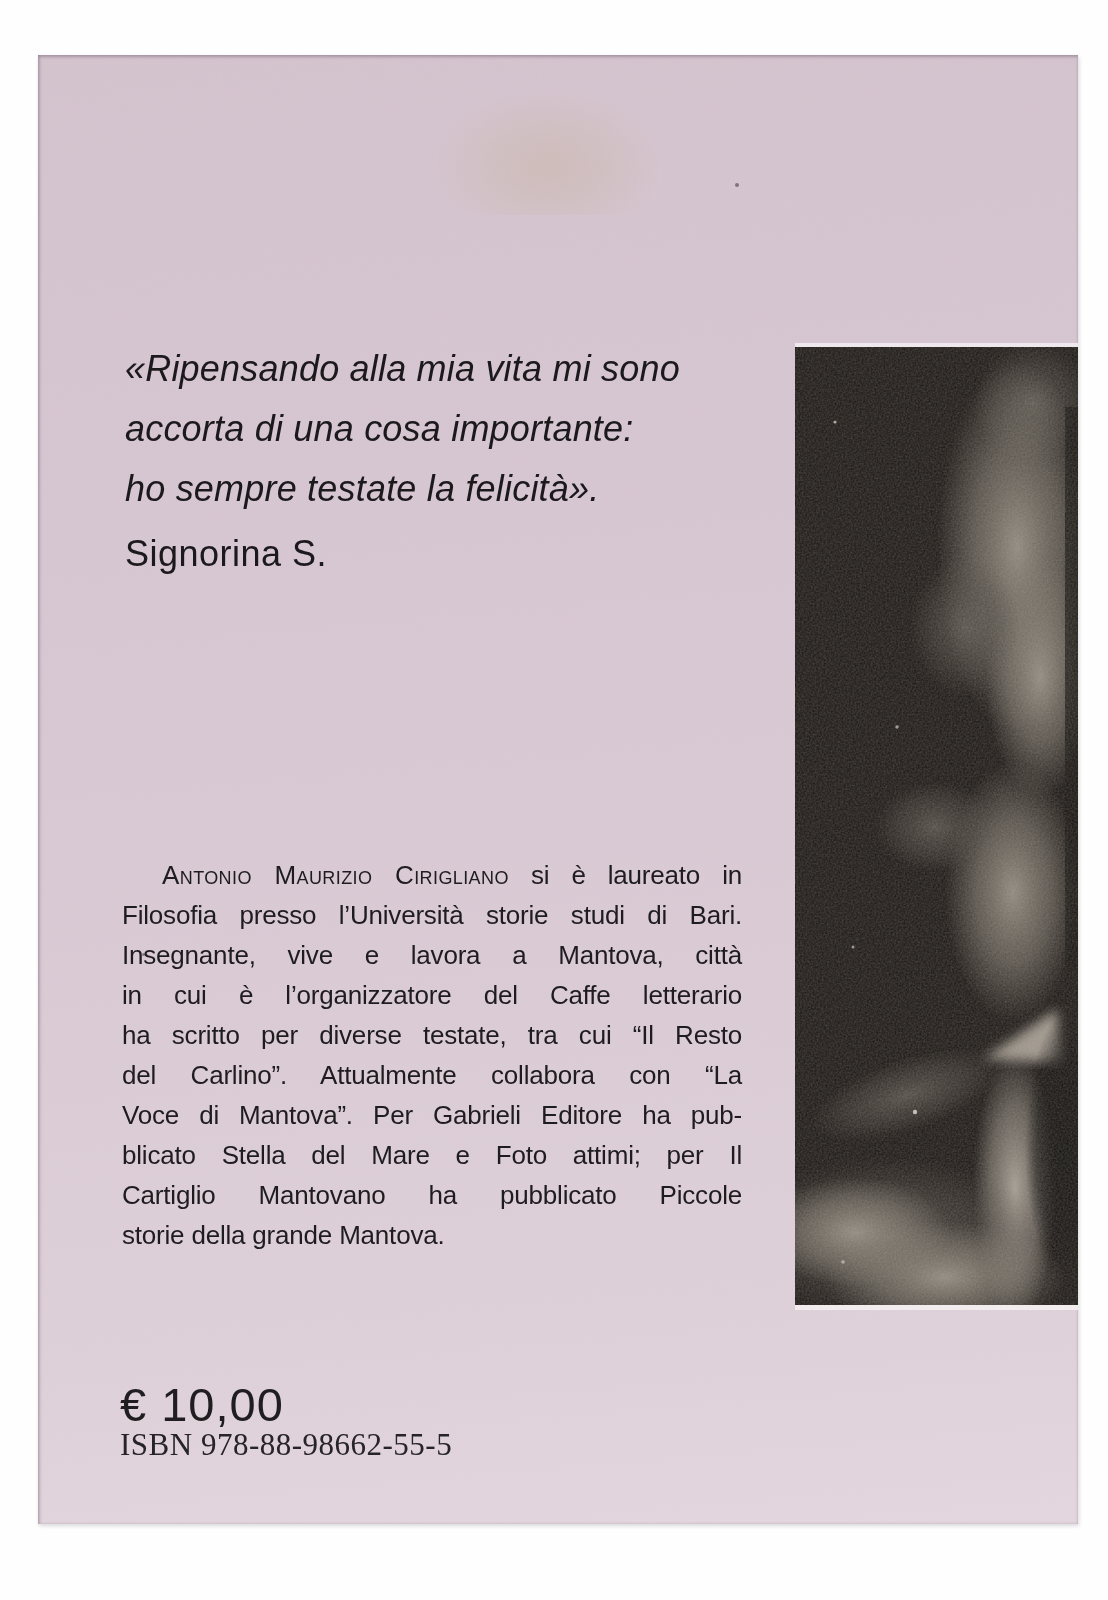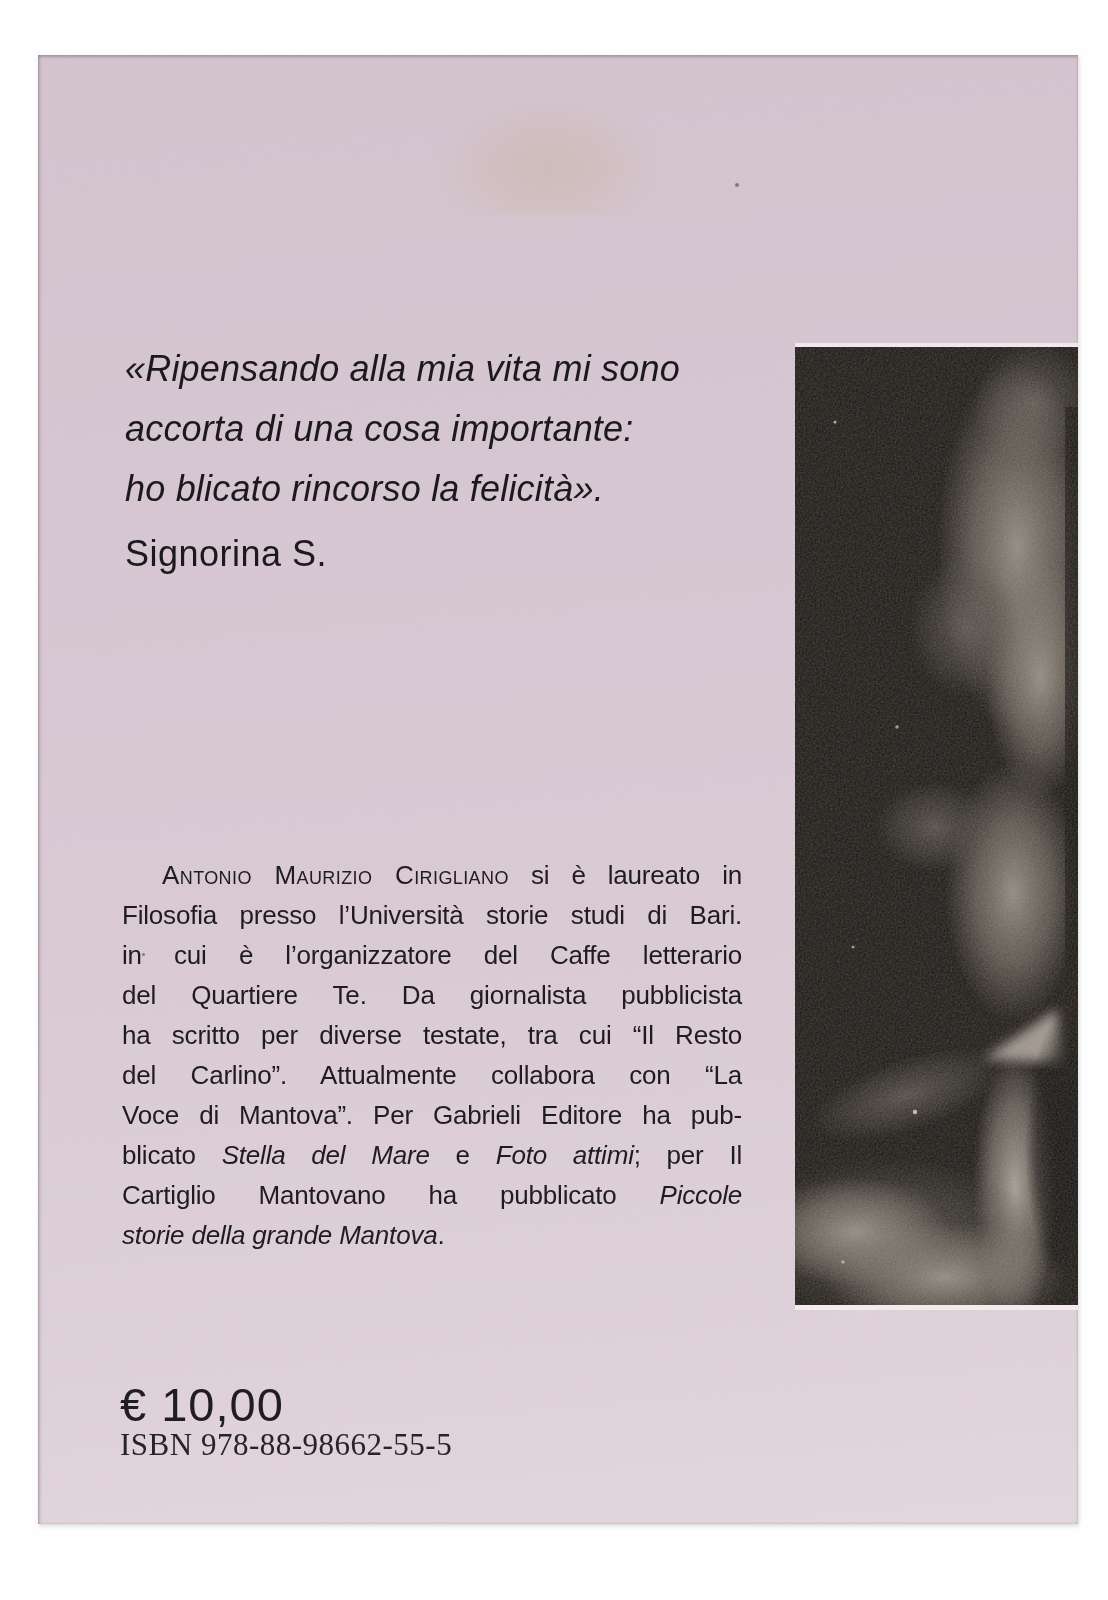--- a/index.html
+++ b/index.html
@@ -42,21 +42,21 @@
     color:#1c1a1c;font-size:26px;letter-spacing:-.2px;
   }
   .bio-line{
     line-height:40px;
     text-align:justify;
     text-align-last:justify;
     white-space:normal;
   }
   .bio-line.last{text-align-last:left;}
   .bio .sc{font-variant:small-caps;letter-spacing:.4px;margin-left:40px;}
-  .bio .i{font-style:italic;}
+  .bio .i{}
   .price{
     position:absolute;left:82px;top:1322px;
     color:#1d1b1d;font-size:47px;font-weight:500;letter-spacing:1px;
   }
   .isbn{
     position:absolute;left:82px;top:1372px;
     color:#242226;
     font-family:"Liberation Serif", serif;
     font-size:31px;letter-spacing:.5px;
   }
@@ -80,30 +80,30 @@
 <div class="page">
   <div class="cover">
 
     <div class="stain"></div>
     <div class="speck" style="left:697px;top:128px;"></div>
     <div class="speck" style="left:104px;top:898px;width:3px;height:3px;"></div>
 
     <div class="quote">
         <div class="quote-line">«Ripensando alla mia vita mi sono</div>
         <div class="quote-line">accorta di una cosa importante:</div>
-        <div class="quote-line">ho blicato rincorso la felicità».</div>
+        <div class="quote-line">ho sempre testate la felicità».</div>
       </div>
 
     <div class="attribution">Signorina S.</div>
 
     <div class="bio">
         <div class="bio-line"><span class="sc">Antonio Maurizio Cirigliano</span><span class="n"> si è laureato in</span></div>
         <div class="bio-line"><span class="n">Filosofia presso l’Università storie studi di Bari.</span></div>
+        <div class="bio-line"><span class="n">Insegnante, vive e lavora a Mantova, città</span></div>
         <div class="bio-line"><span class="n">in cui è l’organizzatore del Caffe letterario</span></div>
-        <div class="bio-line"><span class="n">del Quartiere Te. Da giornalista pubblicista</span></div>
         <div class="bio-line"><span class="n">ha scritto per diverse testate, tra cui “Il Resto</span></div>
         <div class="bio-line"><span class="n">del Carlino”. Attualmente collabora con “La</span></div>
         <div class="bio-line"><span class="n">Voce di Mantova”. Per Gabrieli Editore ha pub-</span></div>
         <div class="bio-line"><span class="n">blicato </span><span class="i">Stella del Mare</span><span class="n"> e </span><span class="i">Foto attimi</span><span class="n">; per Il</span></div>
         <div class="bio-line"><span class="n">Cartiglio Mantovano ha pubblicato </span><span class="i">Piccole</span></div>
         <div class="bio-line last"><span class="i">storie della grande Mantova</span><span class="n">.</span></div>
       </div>
 
     <div class="price">€ 10,00</div>
 

